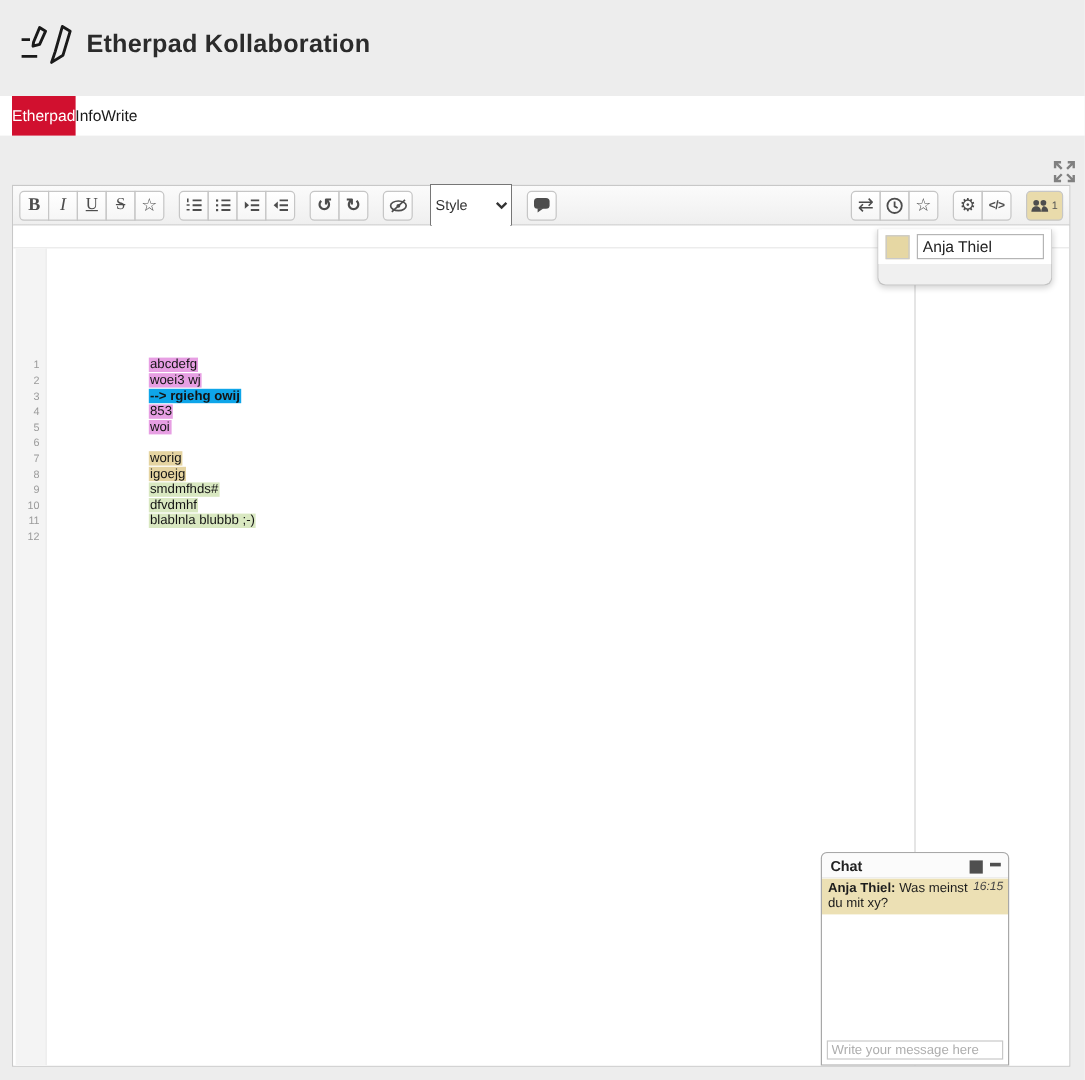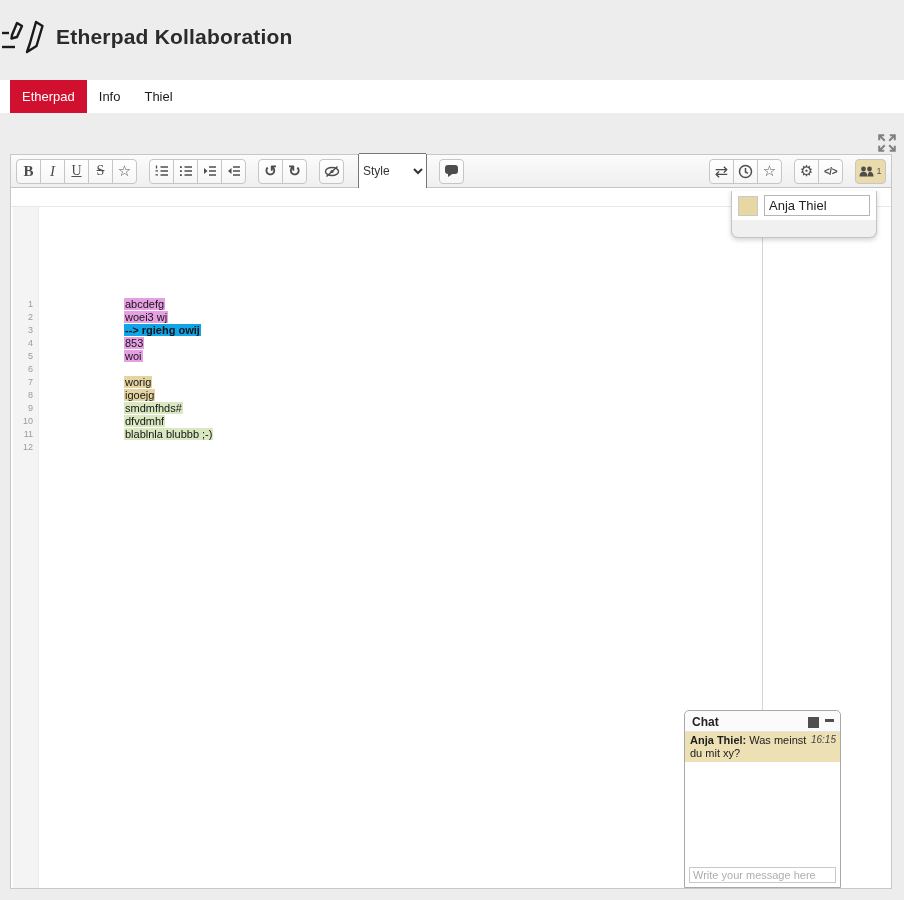--- a/index.html
+++ b/index.html
@@ -4,26 +4,26 @@
 <style>
   * { box-sizing: border-box; margin: 0; padding: 0; }
   html,body { width: 904px; height: 900px; }
   body {
     background: #ededed;
     font-family: "Liberation Sans", sans-serif;
     position: relative;
     overflow: hidden;
   }
   
-  .page-header { position: absolute; top: 16px; left: 0; display: flex; align-items: center; }
+  .page-header { position: absolute; top: 16px; left: 16px; display: flex; align-items: center; }
   .page-header h1 { font-size: 21px; font-weight: bold; color: #2b2b2b; margin-left: 12px; letter-spacing: .2px; }
   .logo-svg { display: block; }
   
   .tabbar { position: absolute; top: 80px; left: 0; right: 0; height: 33px; background: #ffffff; display: flex; align-items: stretch; padding-left: 10px; }
-  .tab { font-size: 13px; color: #1a1a1a; line-height: 33px; padding: 0 12px; cursor: pointer; }
+  .tab { font-size: 13px; color: #1a1a1a; line-height: 33px; padding: 0 0; cursor: pointer; }
   .tab.active { background: #d1102f; color: #ffffff; }
   
   .expand-btn { position: absolute; top: 133px; right: 7px; width: 20px; height: 20px; cursor: pointer; color: #808080; }
   
   .pad-container { position: absolute; left: 10px; top: 154px; width: 882px; height: 735px; background: #fff; border: 1px solid #c8c8c8; }
   
   .toolbar { height: 33px; background: linear-gradient(#fbfbfb,#efefef); border-bottom: 1px solid #c5c5c5; display: flex; align-items: center; padding: 0 5px; }
   .btn-group { display: flex; margin-left: 12px; }
   .btn-group:first-child { margin-left: 0; }
   .tb-btn {
@@ -95,21 +95,21 @@
     <path d="M12 19 L17 7 L22 10 L17 21 L11.5 22.5 Z"></path>
     <path d="M2 31 H15"></path>
     <path d="M27 36 L30 27 L36 6 L42.5 10 L36.5 30 L27 36 Z"></path>
   </svg>
   <h1>Etherpad Kollaboration</h1>
 </div>
 
 <div class="tabbar" id="tabbar">
     <div class="tab active">Etherpad</div>
     <div class="tab">Info</div>
-    <div class="tab">Thiel</div>
+    <div class="tab">Write</div>
   </div>
 
 <div class="expand-btn">
   <svg width="20" height="20" viewBox="0 0 18 18" stroke="currentColor" stroke-width="1.8" fill="none">
     <path d="M2 6.5 V2 H6.5 M2.5 2.5 L7 7"></path>
     <path d="M11.5 2 H16 V6.5 M15.5 2.5 L11 7"></path>
     <path d="M2 11.5 V16 H6.5 M2.5 15.5 L7 11"></path>
     <path d="M16 11.5 V16 H11.5 M15.5 15.5 L11 11"></path>
   </svg>
 </div>

